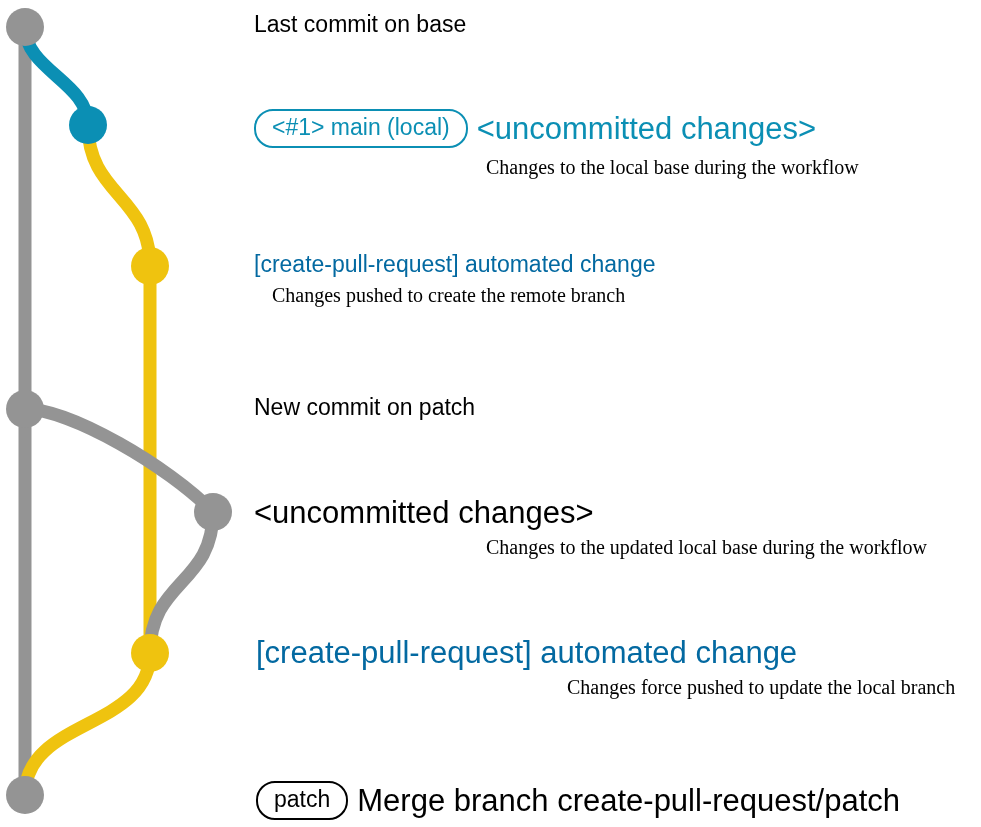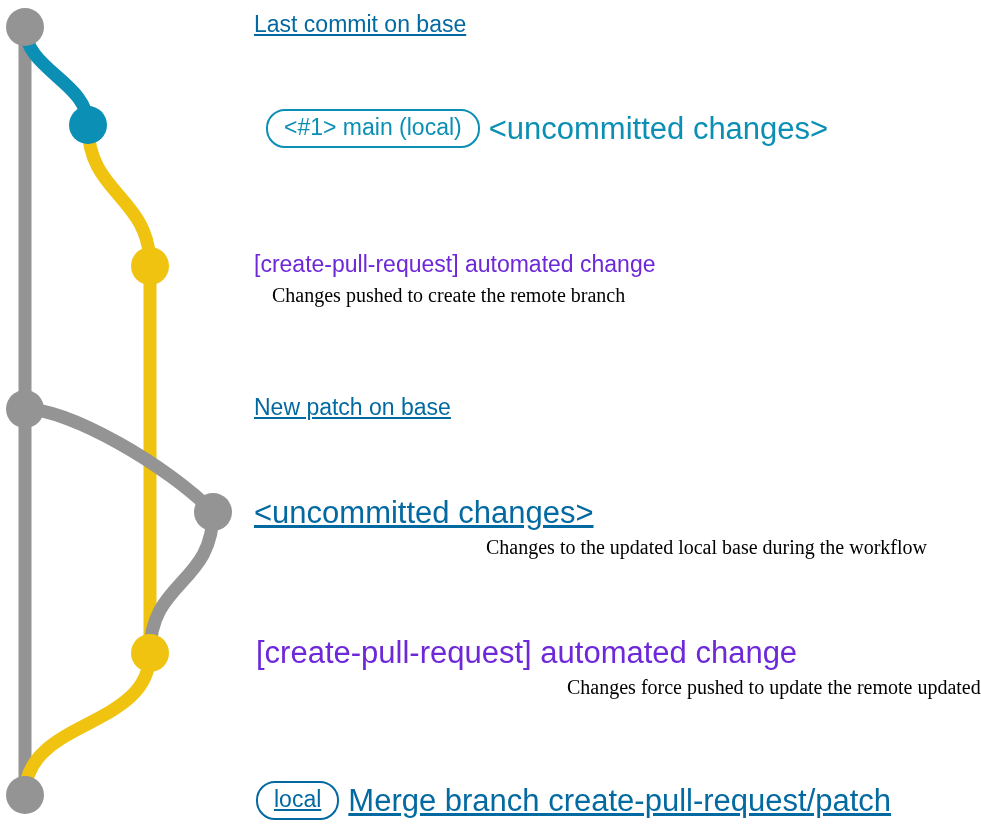--- a/index.html
+++ b/index.html
@@ -52,22 +52,22 @@
     line-height: 1.0;
   }
   .desc {
     font-family: "Liberation Serif", serif;
     font-size: 20px;
     color: #000000;
     white-space: nowrap;
     margin-top: 8px;
   }
   .c-blue   { color: #0B8FB4; }
-  .c-yellow { color: #6d28d9; }
-  .c-gray   { color: #0369a1; text-decoration: underline; }
+  .c-yellow { color: #0369a1; }
+  .c-gray   { color: #000000; }
 </style>
 </head>
 <body>
 
 <svg id="graph-svg" viewBox="0 0 981 827">
 
   <path d="M25,27 L25,409" stroke="#949494" stroke-width="13" fill="none" stroke-linecap="round"></path>
 
   <path d="M25,409 L25,795" stroke="#949494" stroke-width="13" fill="none" stroke-linecap="round"></path>
 
@@ -91,52 +91,53 @@
   <circle cx="150" cy="653" r="19" fill="#EFC30F"></circle>
   <circle cx="25" cy="795" r="19" fill="#949494"></circle>
 </svg>
 
 <div class="entry" style="left:254px; top:13px;">
   <div class="entry-row">
     <span class="subject subject-only c-gray">Last commit on base</span>
   </div>
 </div>
 
-<div class="entry" style="left:266px; top:109px;">
+<div class="entry" style="left:254px; top:109px;">
   <div class="entry-row">
     <span class="badge c-blue">&lt;#1&gt; main (local)</span>
     <span class="subject c-blue">&lt;uncommitted changes&gt;</span>
   </div>
+  <div class="desc" style="margin-left:232px;">Changes to the local base during the workflow</div>
 </div>
 
 <div class="entry" style="left:254px; top:253px;">
   <div class="entry-row">
     <span class="subject subject-only c-yellow">[create-pull-request] automated change</span>
   </div>
   <div class="desc" style="margin-left:18px;">Changes pushed to create the remote branch</div>
 </div>
 
 <div class="entry" style="left:254px; top:396px;">
   <div class="entry-row">
-    <span class="subject subject-only c-gray">New patch on base</span>
+    <span class="subject subject-only c-gray">New commit on patch</span>
   </div>
 </div>
 
 <div class="entry" style="left:254px; top:497px;">
   <div class="entry-row">
     <span class="subject c-gray">&lt;uncommitted changes&gt;</span>
   </div>
   <div class="desc" style="margin-left:232px;text-align:center;">Changes to the updated local base during the workflow</div>
 </div>
 
 <div class="entry" style="left:256px; top:637px;">
   <div class="entry-row">
     <span class="subject c-yellow">[create-pull-request] automated change</span>
   </div>
-  <div class="desc" style="margin-left:311px;">Changes force pushed to update the remote updated</div>
+  <div class="desc" style="margin-left:311px;">Changes force pushed to update the local branch</div>
 </div>
 
 <div class="entry" style="left:256px; top:781px;">
   <div class="entry-row">
-    <span class="badge c-gray">local</span>
+    <span class="badge c-gray">patch</span>
     <span class="subject c-gray">Merge branch create-pull-request/patch</span>
   </div>
 </div>
 
 </body></html>

